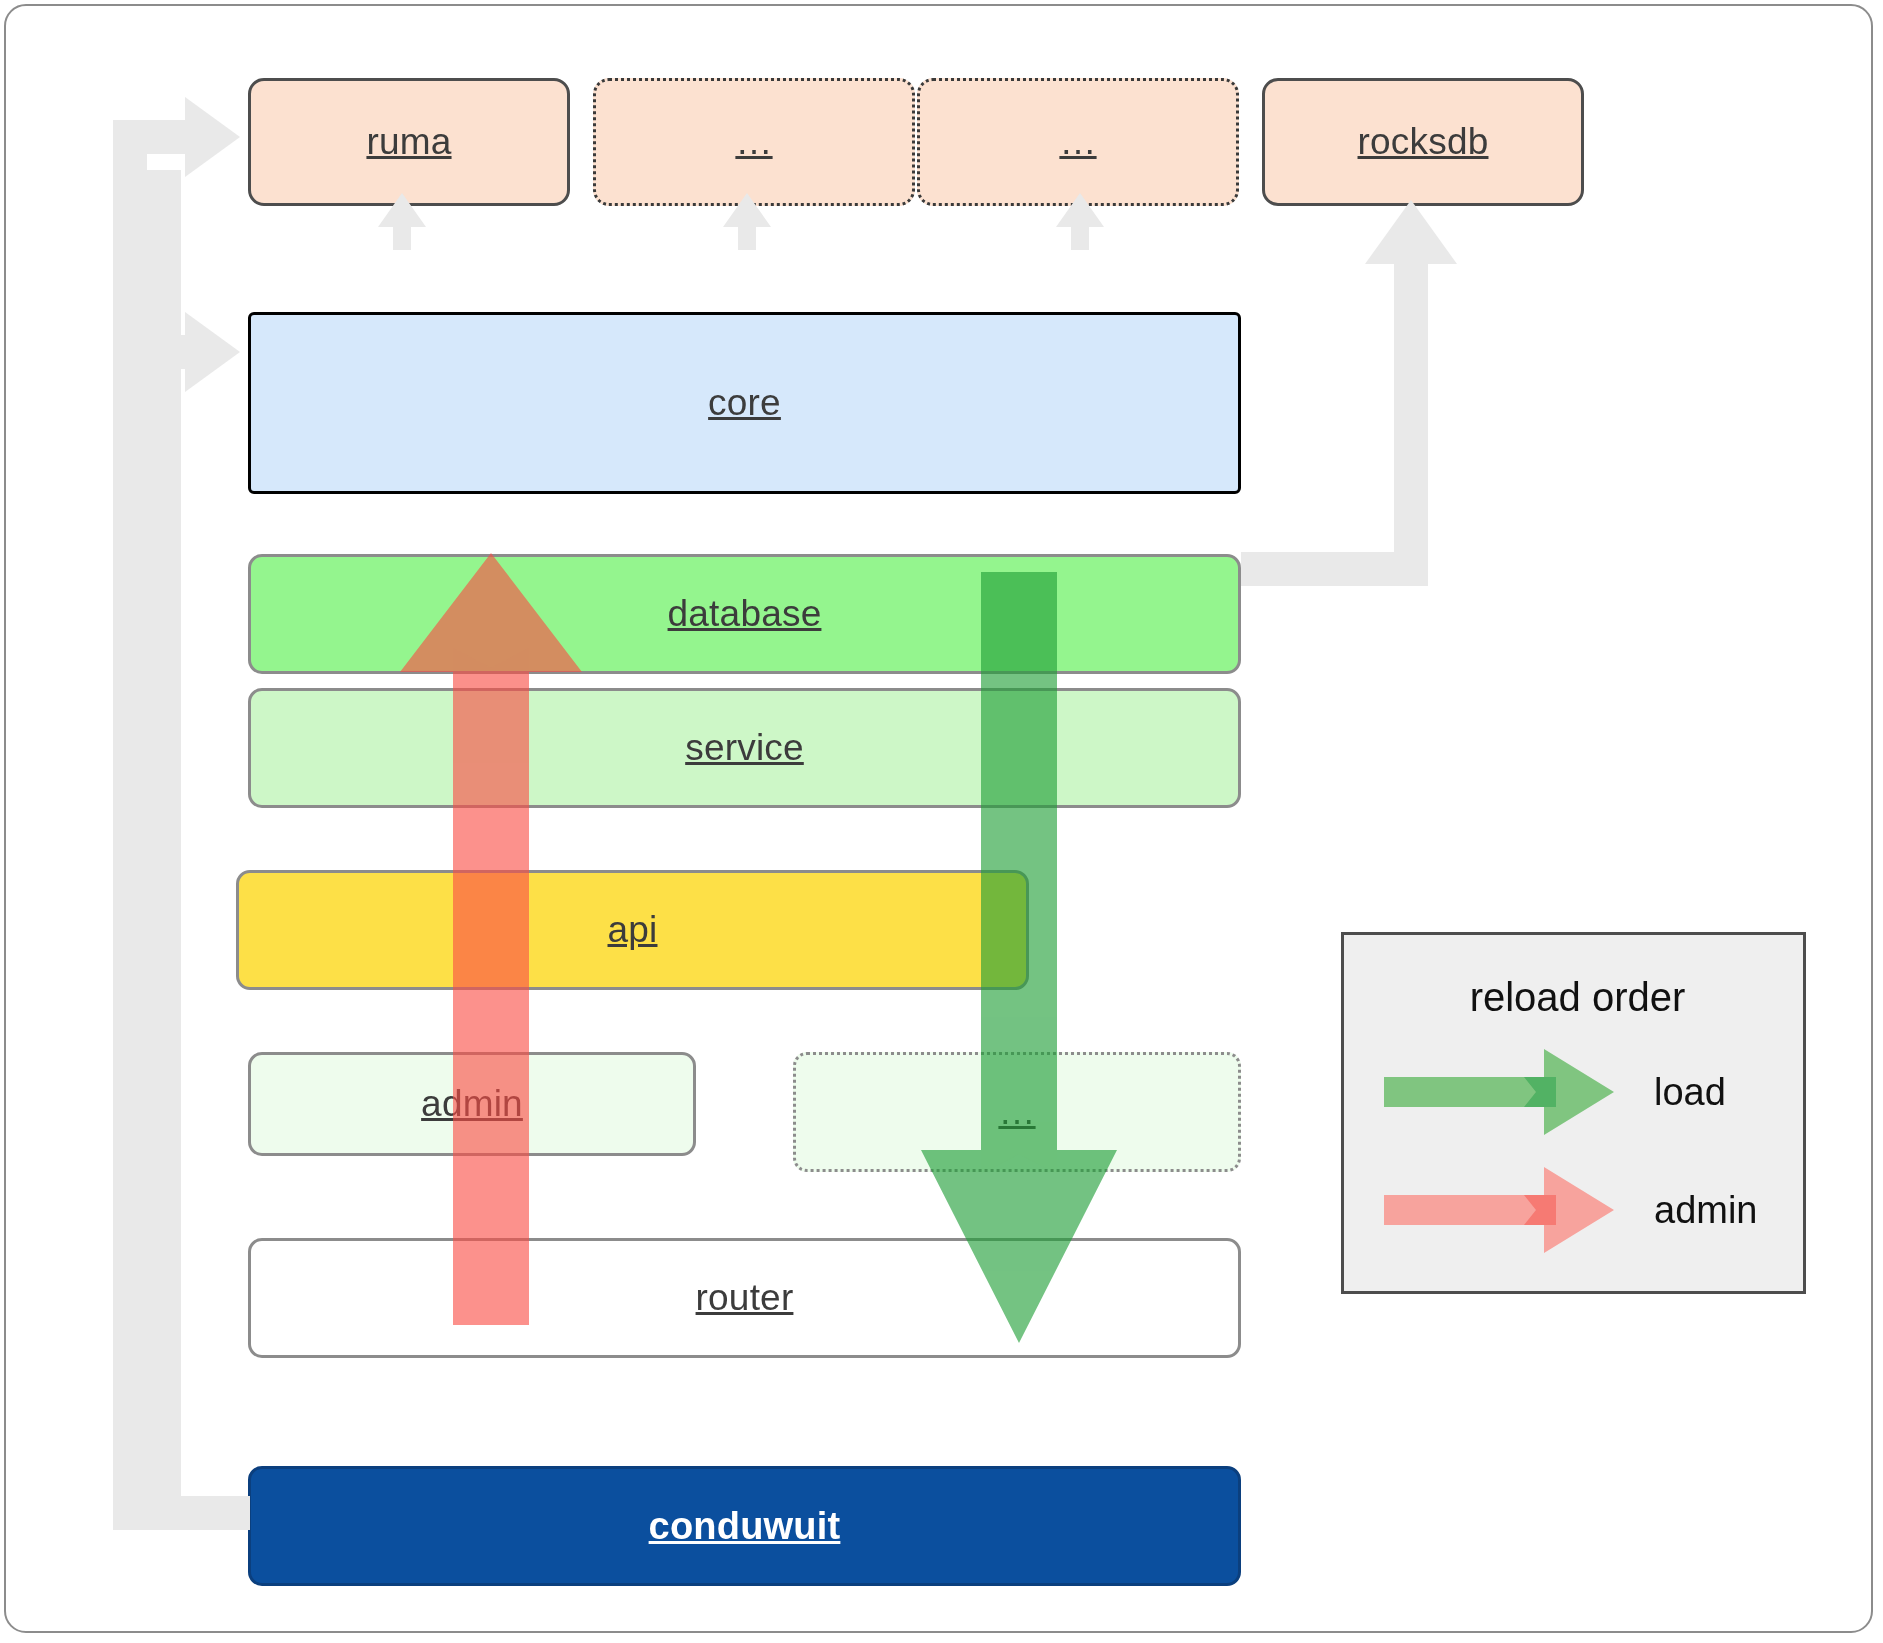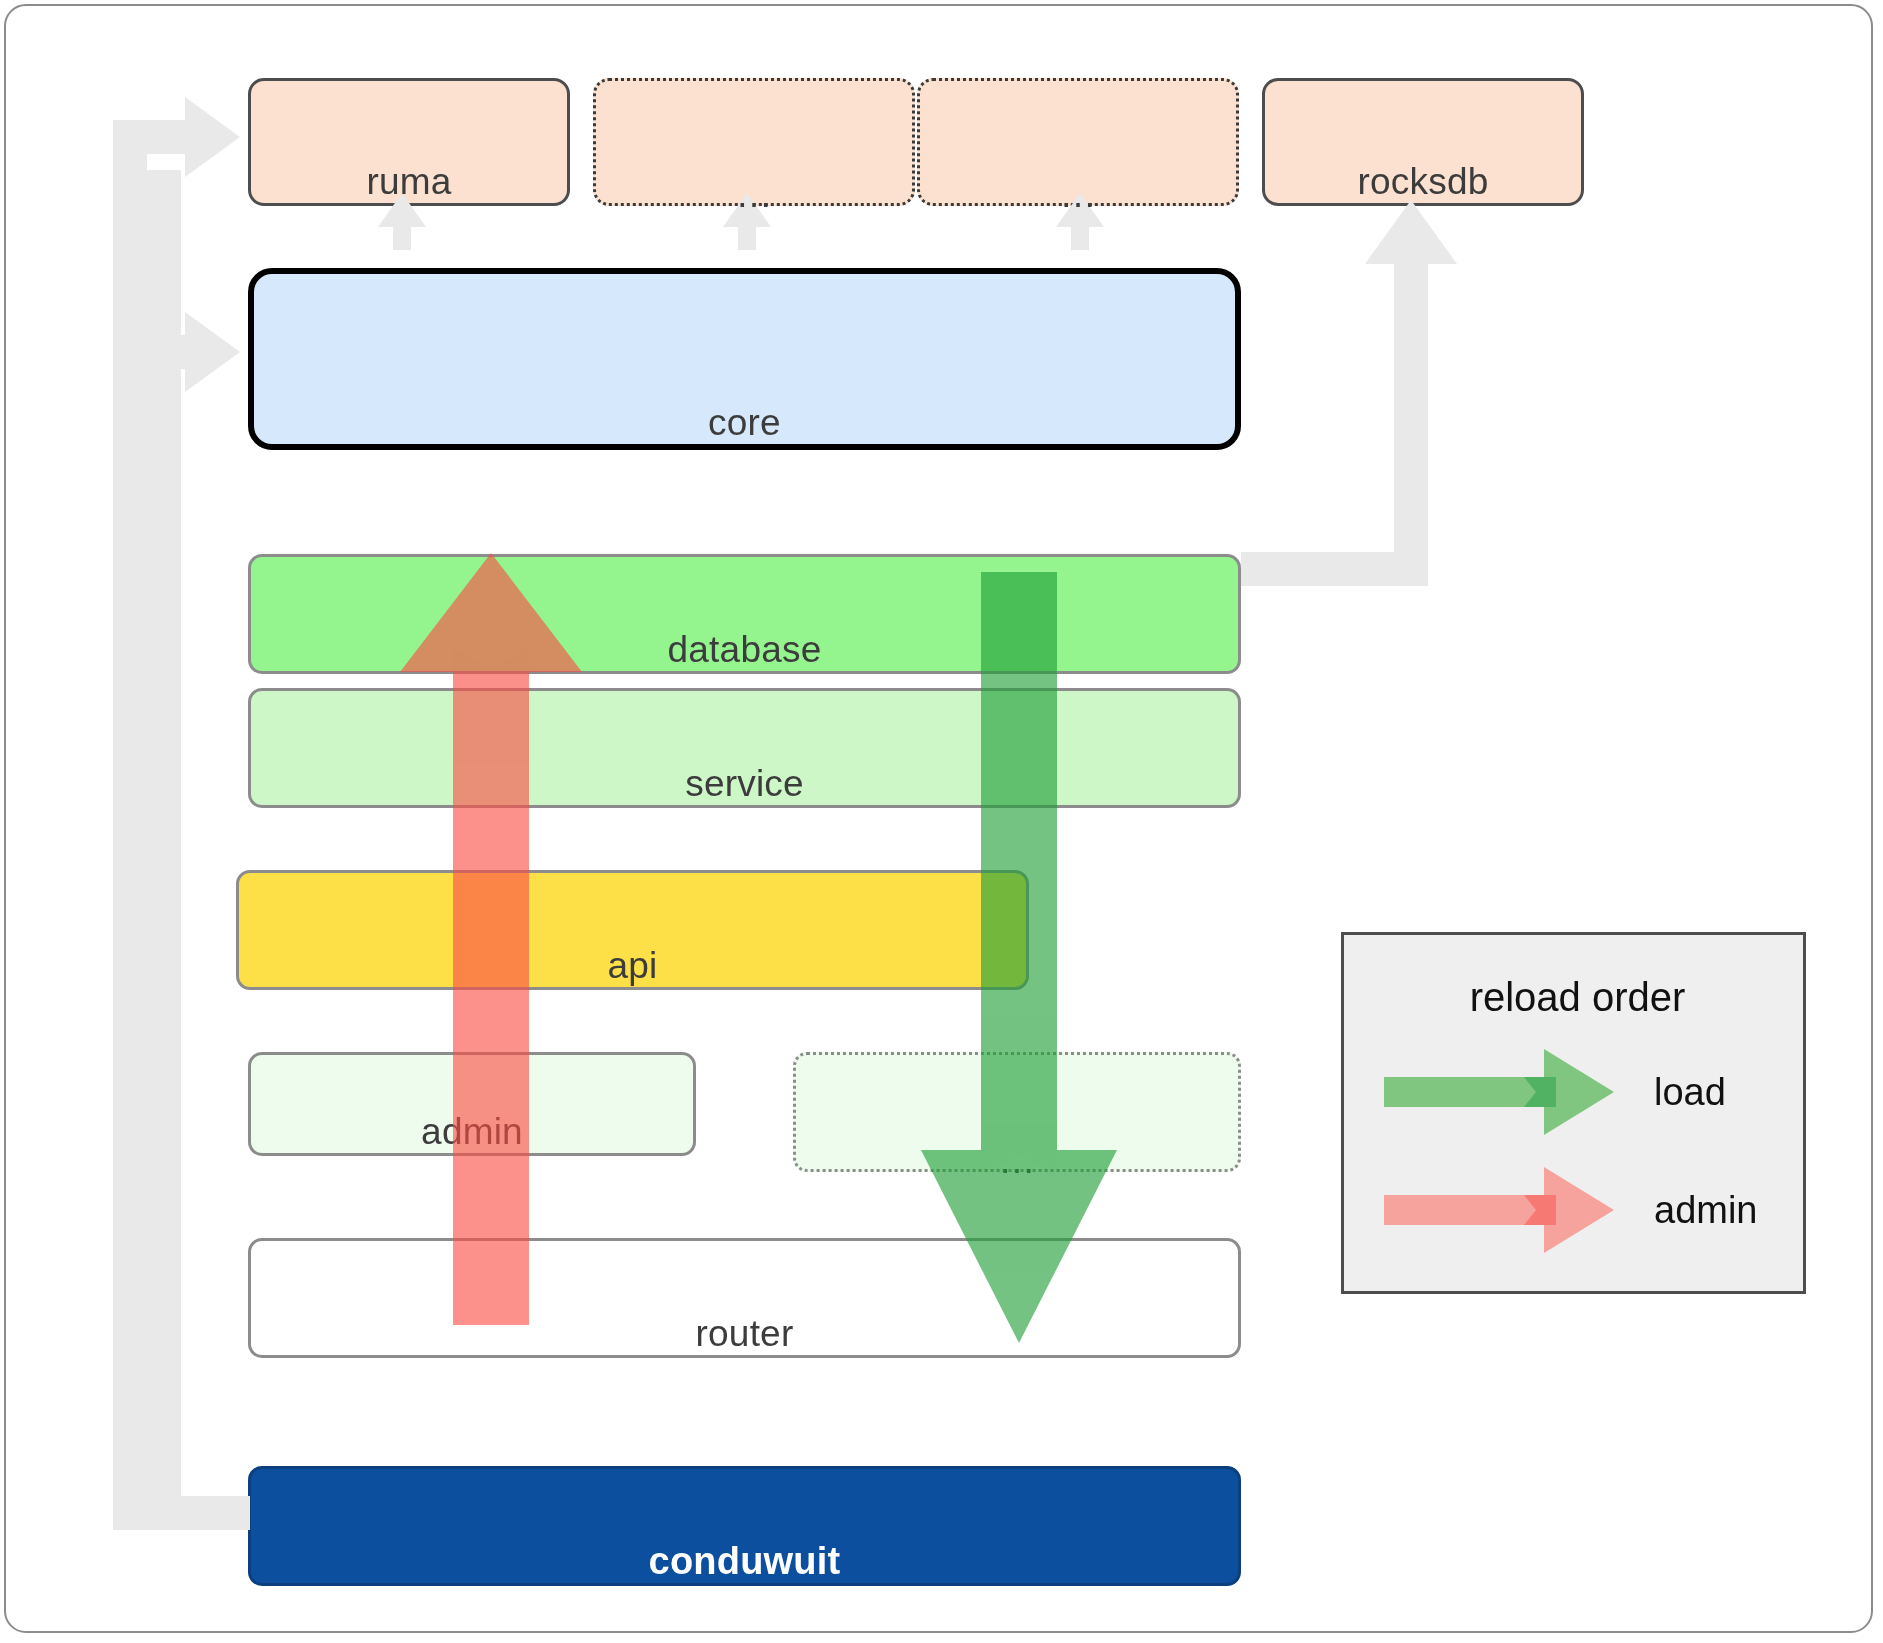--- a/index.html
+++ b/index.html
@@ -23,41 +23,43 @@
     border: 2px solid #8c8c8c;
     border-radius: 22px;
     box-sizing: border-box;
     background: #ffffff;
   }
   
   .node {
     position: absolute;
     box-sizing: border-box;
     display: flex;
-    align-items: flex-end;
+    align-items: center;
     justify-content: center;
     border-radius: 12px;
     font-size: 37px;
     color: #3c3c3c;
     letter-spacing: 0.2px;
+    text-decoration: underline;
   }
   .node .lbl { position: relative; z-index: 3; }
 
   .dep {
     background: #fce1d0;
     border: 3px solid #4d4d4d;
     border-radius: 16px;
   }
   .dep.dashed {
     border: 3px dotted #3a3a3a;
   }
   .core-box {
     background: #d6e8fb;
-    border: 6px solid #000000;
-    border-radius: 24px;
+    border: 3px solid #000000;
+    border-radius: 6px;
+    margin-top: 44px;
   }
   .lyr {
     border: 3px solid #8c8c8c;
     border-radius: 14px;
   }
   .lyr.dashed { border: 3px dotted #8c8c8c; }
   .app-box {
     background: #0b4f9e;
     border: 3px solid #0b3f7e;
     border-radius: 14px;

